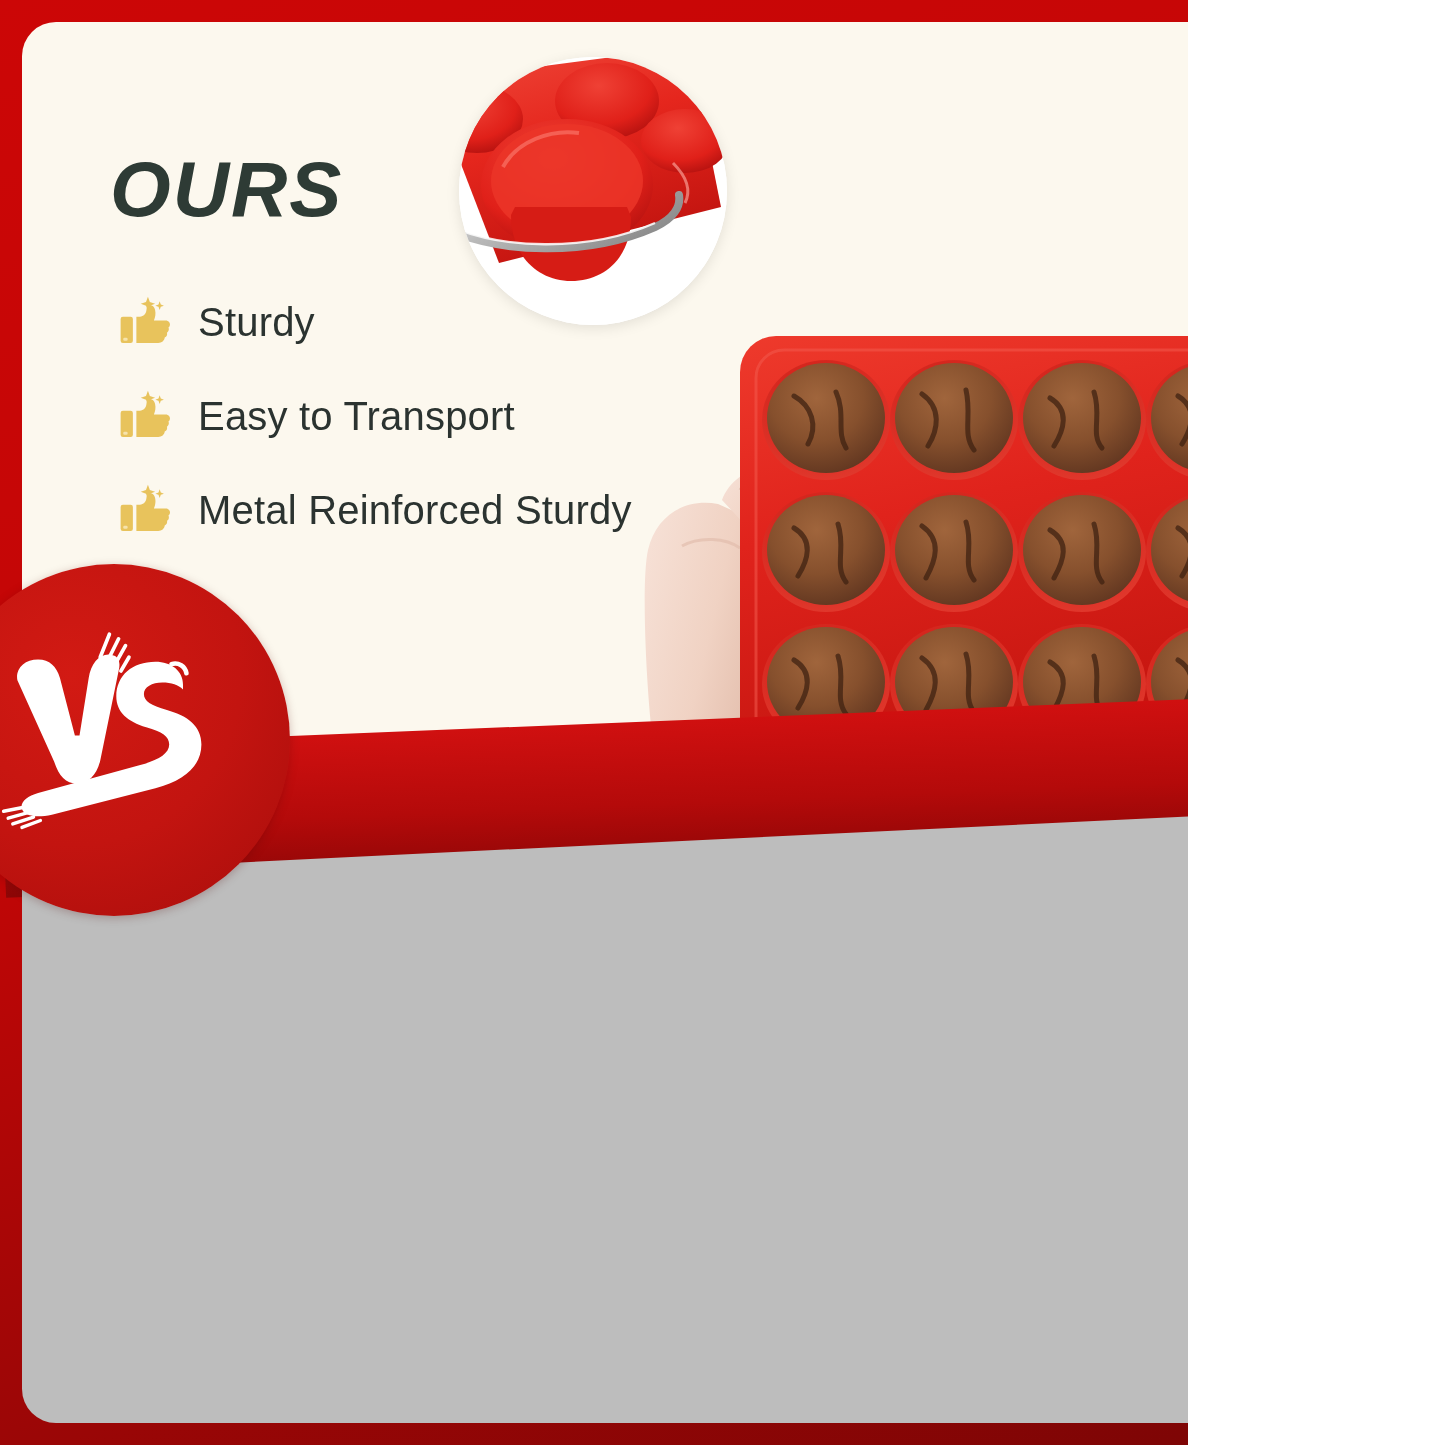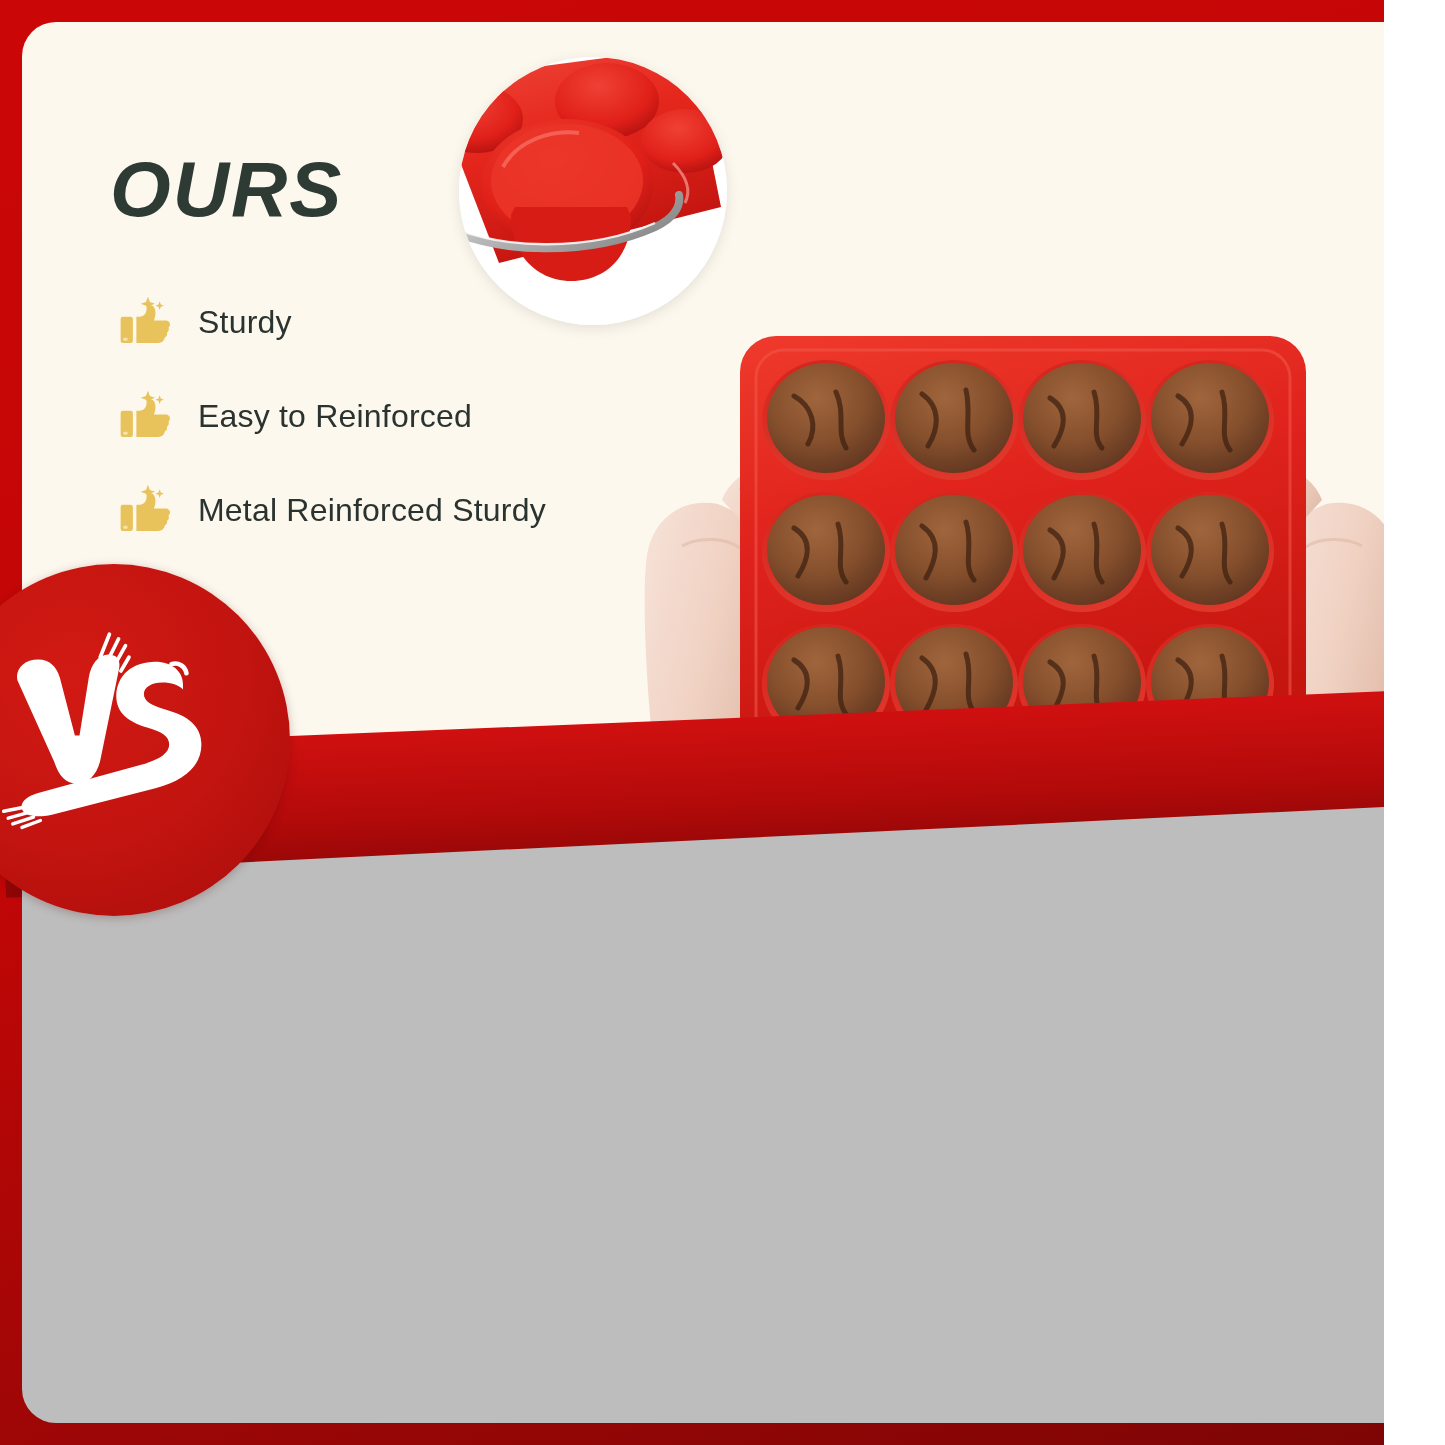--- a/index.html
+++ b/index.html
@@ -5,21 +5,21 @@
   * { box-sizing: border-box; margin: 0; padding: 0; }
   html, body {
     width: 1445px; height: 1445px;
     font-family: "Liberation Sans", sans-serif;
     overflow: hidden;
   }
 
   
   #poster {
     position: relative;
-    width: 1384px; height: 1445px;
+    width: 1188px; height: 1445px;
     background: linear-gradient(160deg, #CC0606 0%, #C20606 45%, #9A0606 78%, #7E0505 100%);
     overflow: hidden;
   }
 
   
   .panel-ours {
     position: absolute;
     left: 22px; top: 22px;
     width: 1401px; height: 810px;
     background: #FCF8EE;
@@ -65,21 +65,21 @@
   
   .list-ours {
     position: absolute;
     left: 96px; top: 272px;
     display: flex; flex-direction: column;
     gap: 38px;
     z-index: 4;
   }
   .row-ours { display: flex; align-items: center; gap: 24px; }
   .row-ours .txt {
-    font-size: 32px; color: #2B3330; letter-spacing: .2px; white-space: nowrap;
+    font-size: 40px; color: #2B3330; letter-spacing: .2px; white-space: nowrap;
   }
 
   .ico { flex: none; display: block; }
   .ico-up   { width: 56px; height: 56px; }
 
   
   .vs-badge {
     position: absolute;
     left: -62px; top: 564px;
     width: 352px; height: 352px;
@@ -239,21 +239,21 @@
       </div>
 
       <div class="row-ours">
         <svg class="ico ico-up" viewBox="0 0 64 64">
           <rect x="3" y="26" width="14" height="30" rx="2.5" fill="#E8C35C"></rect>
           <rect x="6" y="50" width="5" height="3.5" rx="1.4" fill="#F6E3AC"></rect>
           <path d="M21 26 L21 56 L46 56 C50 56 53 53.4 53.4 49.8 C55.6 48.8 56.6 46.6 56 44.2 C58 43 58.7 40.6 57.7 38.4 C59.6 37 60 34.4 58.6 32.4 C57.6 31 56 30.4 54.4 30.4 L41 30.4 C42.6 26.4 43.4 22.6 42.4 18.2 C41.6 14.6 39.2 12 36 12.6 C33.6 13.1 32.8 15.6 32.5 18.4 C32 23 29.2 25.8 25 26 Z" fill="#E8C35C"></path>
           <path d="M34.2 3 L36.4 9 L42.4 11.2 L36.4 13.4 L34.2 19.4 L32 13.4 L26 11.2 L32 9 Z" fill="#E8C35C"></path>
           <path d="M47.6 8.4 L48.9 12 L52.5 13.3 L48.9 14.6 L47.6 18.2 L46.3 14.6 L42.7 13.3 L46.3 12 Z" fill="#E8C35C"></path>
         </svg>
-        <span class="txt">Easy to Reinforced</span>
+        <span class="txt">Easy to Transport</span>
       </div>
 
       <div class="row-ours">
         <svg class="ico ico-up" viewBox="0 0 64 64">
           <rect x="3" y="26" width="14" height="30" rx="2.5" fill="#E8C35C"></rect>
           <rect x="6" y="50" width="5" height="3.5" rx="1.4" fill="#F6E3AC"></rect>
           <path d="M21 26 L21 56 L46 56 C50 56 53 53.4 53.4 49.8 C55.6 48.8 56.6 46.6 56 44.2 C58 43 58.7 40.6 57.7 38.4 C59.6 37 60 34.4 58.6 32.4 C57.6 31 56 30.4 54.4 30.4 L41 30.4 C42.6 26.4 43.4 22.6 42.4 18.2 C41.6 14.6 39.2 12 36 12.6 C33.6 13.1 32.8 15.6 32.5 18.4 C32 23 29.2 25.8 25 26 Z" fill="#E8C35C"></path>
           <path d="M34.2 3 L36.4 9 L42.4 11.2 L36.4 13.4 L34.2 19.4 L32 13.4 L26 11.2 L32 9 Z" fill="#E8C35C"></path>
           <path d="M47.6 8.4 L48.9 12 L52.5 13.3 L48.9 14.6 L47.6 18.2 L46.3 14.6 L42.7 13.3 L46.3 12 Z" fill="#E8C35C"></path>
         </svg>

